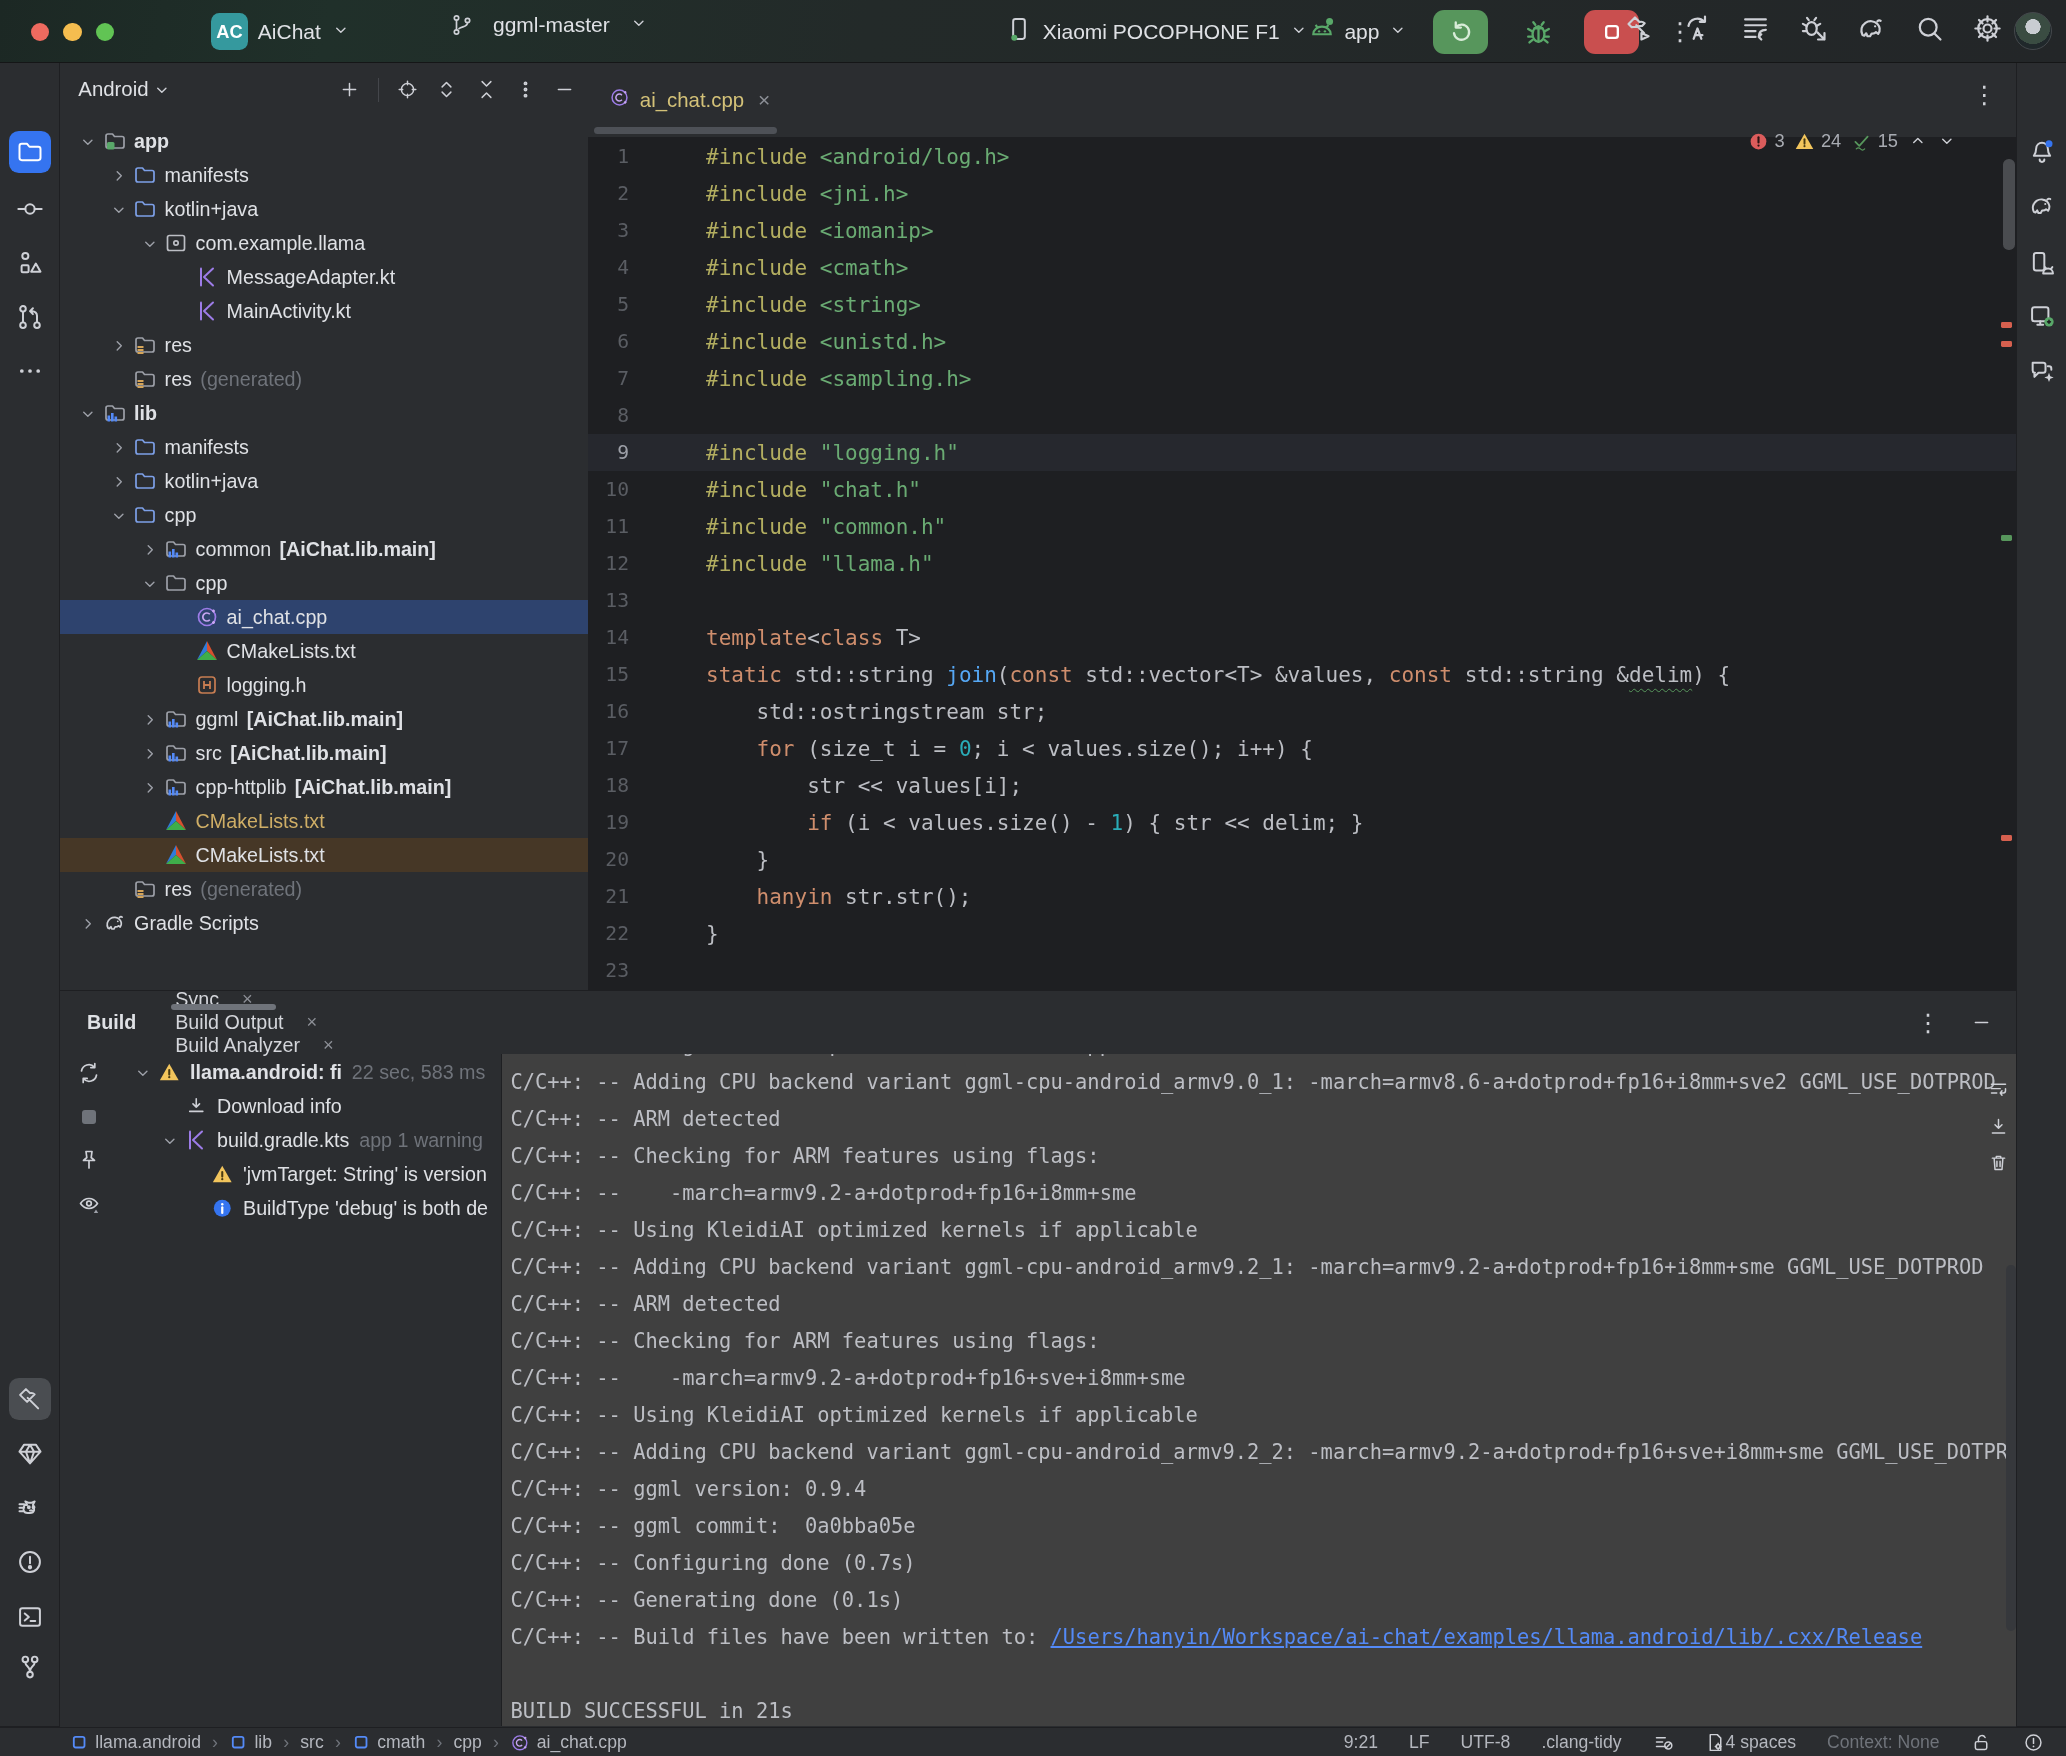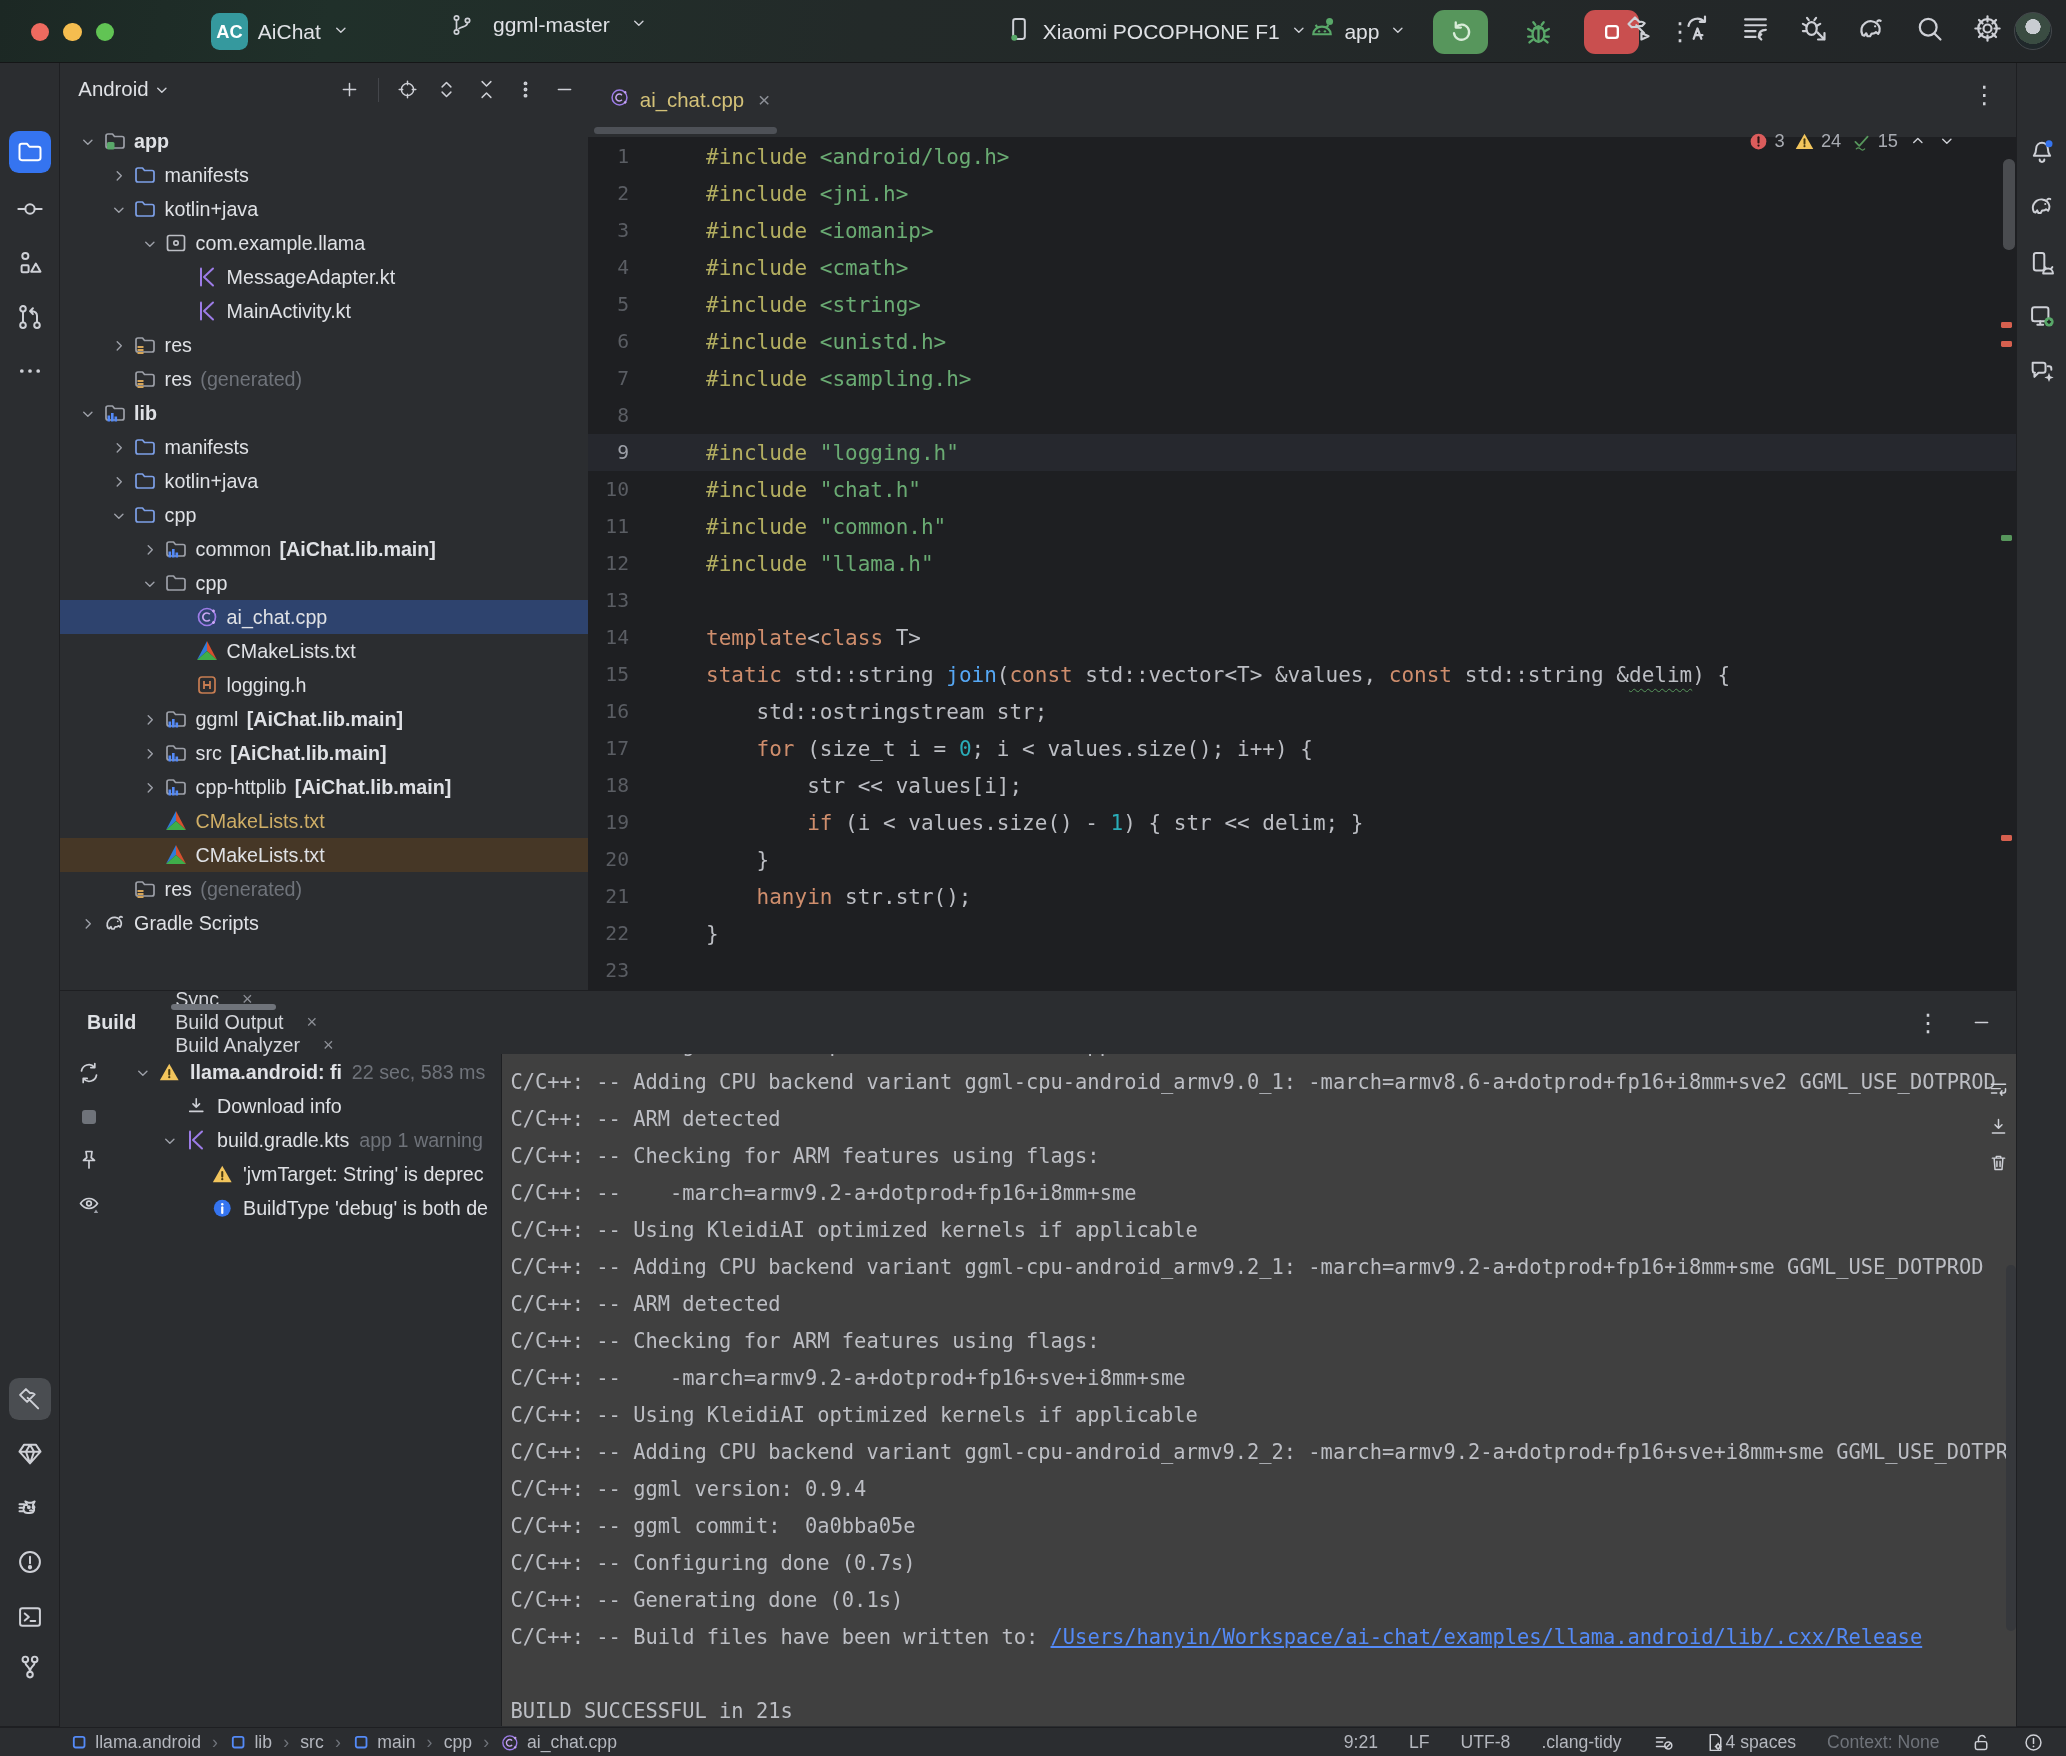--- a/index.html
+++ b/index.html
@@ -882,21 +882,21 @@
             </div>
             <div class="brow" style="padding-left:53px">
               <span class="chv"></span>
               <span class="tic">
                 <svg class="sz32" width="22.5" height="22.5" viewBox="0 0 24 24">
                   <path d="M12 3 22 20.5H2z" fill="#f2c55c"></path>
                   <path d="M12 9.5v5" stroke="#4a3b12" stroke-width="2.2" stroke-linecap="round"></path>
                   <circle cx="12" cy="17.3" r="1.2" fill="#4a3b12"></circle>
                 </svg>
               </span>
-              <span class="tlabel">'jvmTarget: String' is deprec</span>
+              <span class="tlabel">'jvmTarget: String' is version</span>
             </div>
             <div class="brow" style="padding-left:53px">
               <span class="chv"></span>
               <span class="tic">
                 <svg class="sz32" width="22.5" height="22.5" viewBox="0 0 24 24">
                   <circle cx="12" cy="12" r="9" fill="#3574f0"></circle>
                   <circle cx="12" cy="7.8" r="1.3" fill="#fff"></circle>
                   <path d="M12 11v6" stroke="#fff" stroke-width="2.4" stroke-linecap="round"></path>
                 </svg>
               </span>
@@ -966,21 +966,21 @@
         <span class="bc-item">
           <span>src</span>
         </span>
         <span class="sep">›</span>
         <span class="bc-item">
           <span style="display:inline-flex">
             <svg width="18.3" height="18.3" viewBox="0 0 24 24">
               <rect x="5" y="5" width="14" height="14" rx="2.5" fill="none" stroke="#548af7" stroke-width="2.4"></rect>
             </svg>
           </span>
-          <span>main</span>
+          <span>cmath</span>
         </span>
         <span class="sep">›</span>
         <span class="bc-item">
           <span>cpp</span>
         </span>
         <span class="sep">›</span>
         <span class="bc-item">
           <span style="display:inline-flex">
             <svg class="sz28" viewBox="0 0 24 24">
               <circle cx="12" cy="12" r="8.5" fill="none" stroke="#9d7ce8" stroke-width="1.7"></circle>

